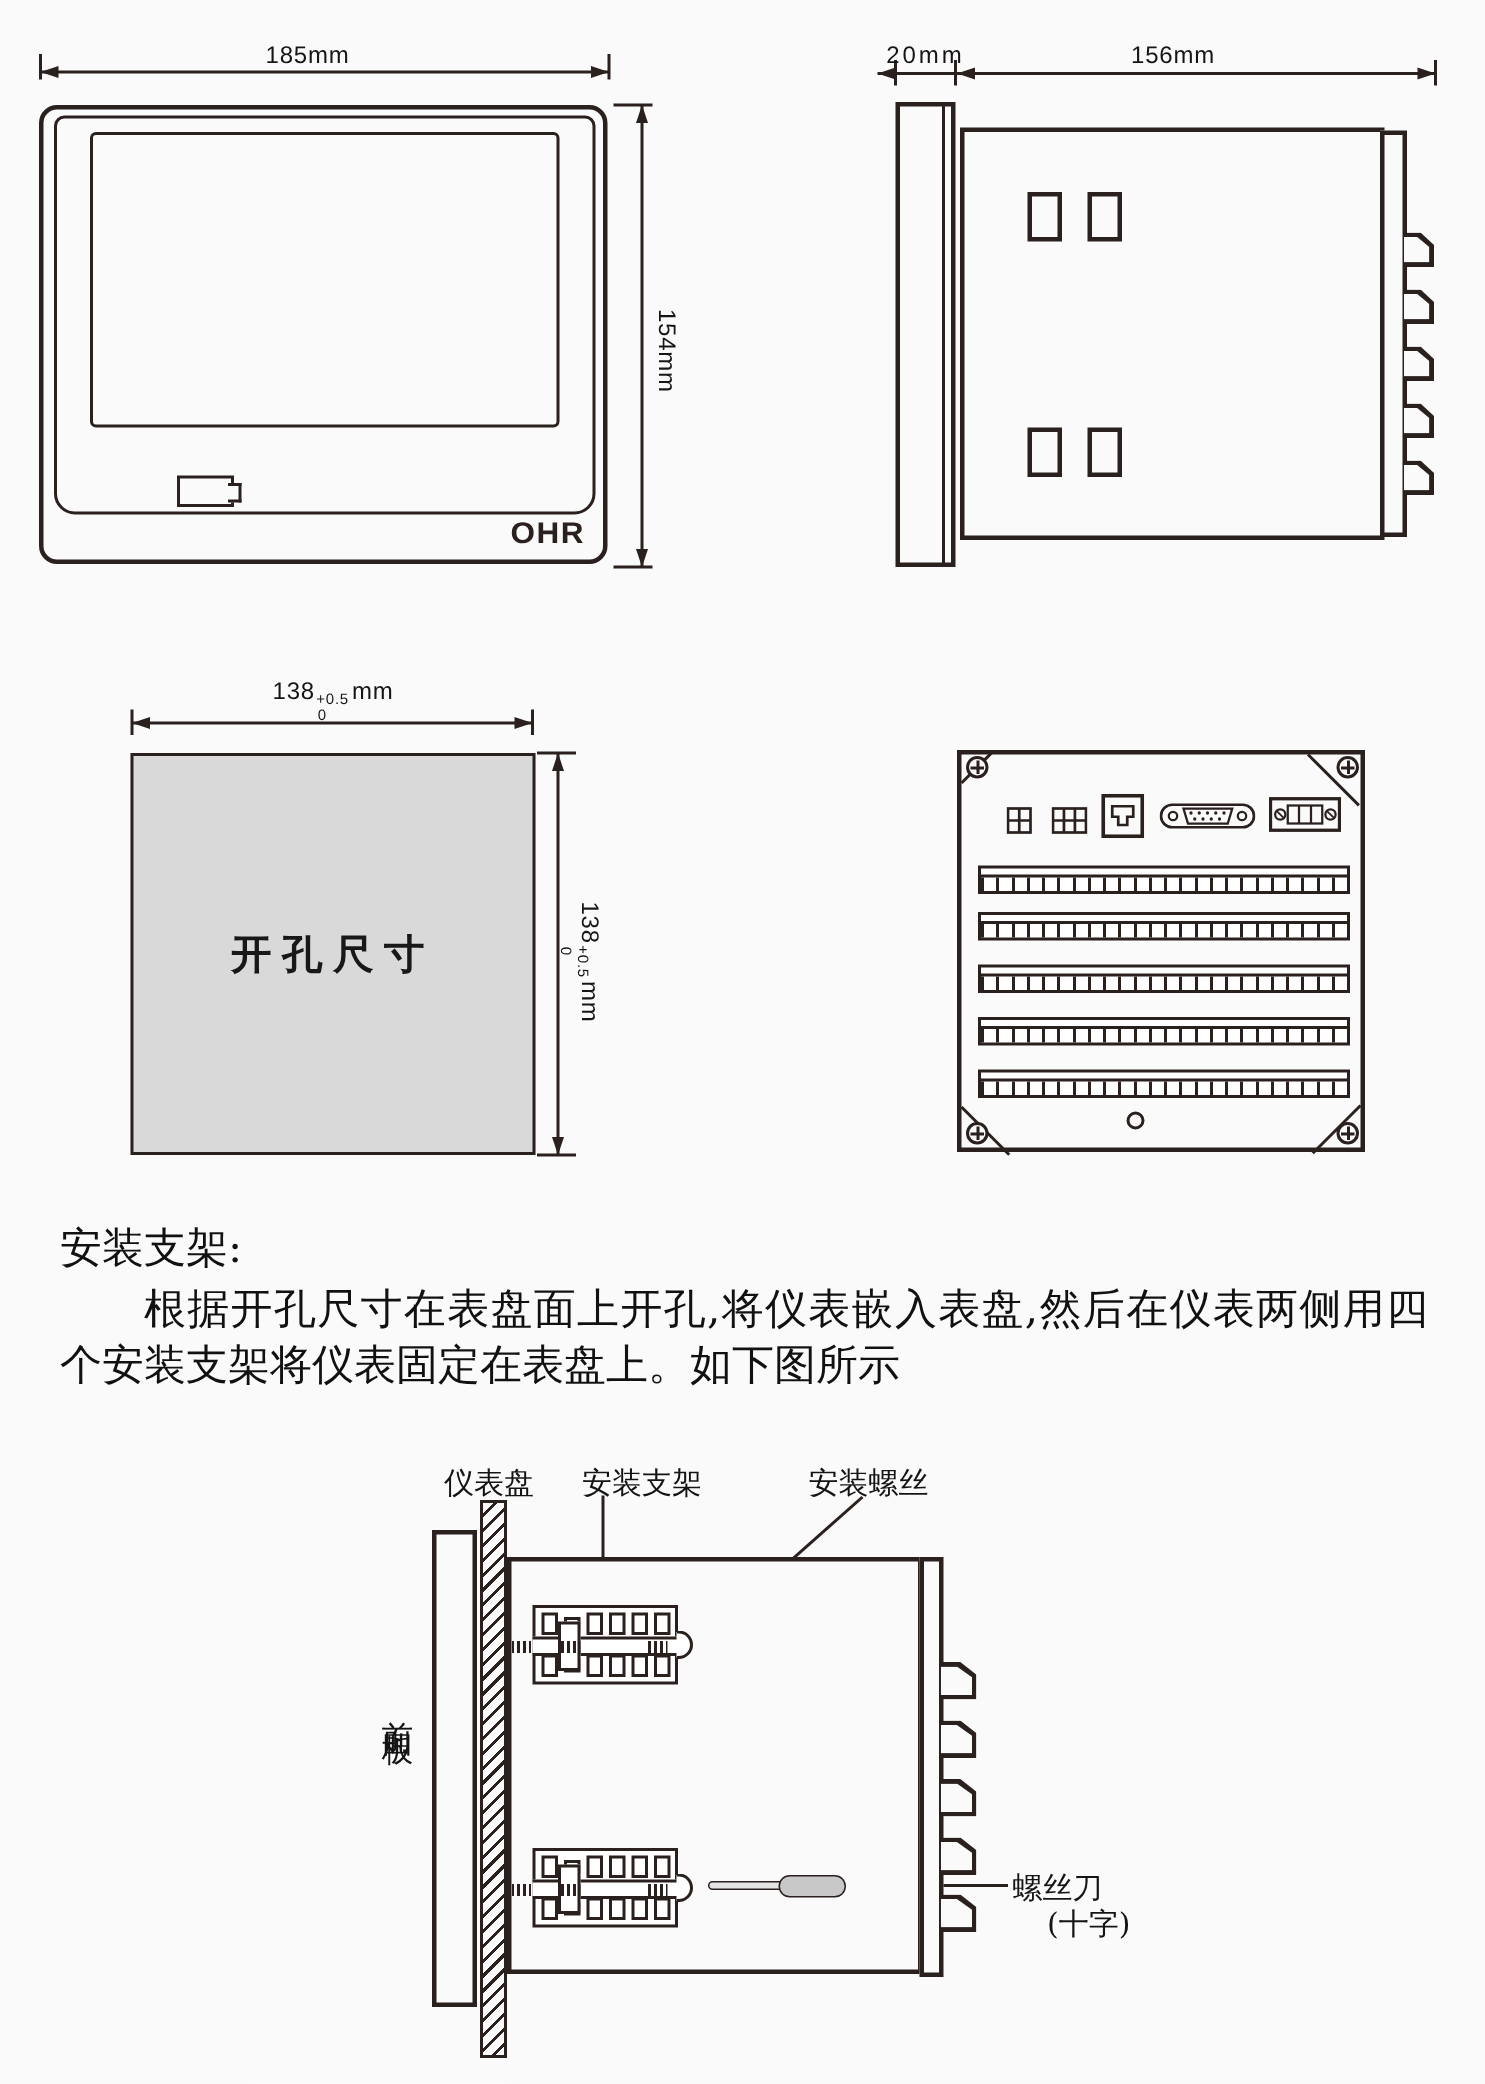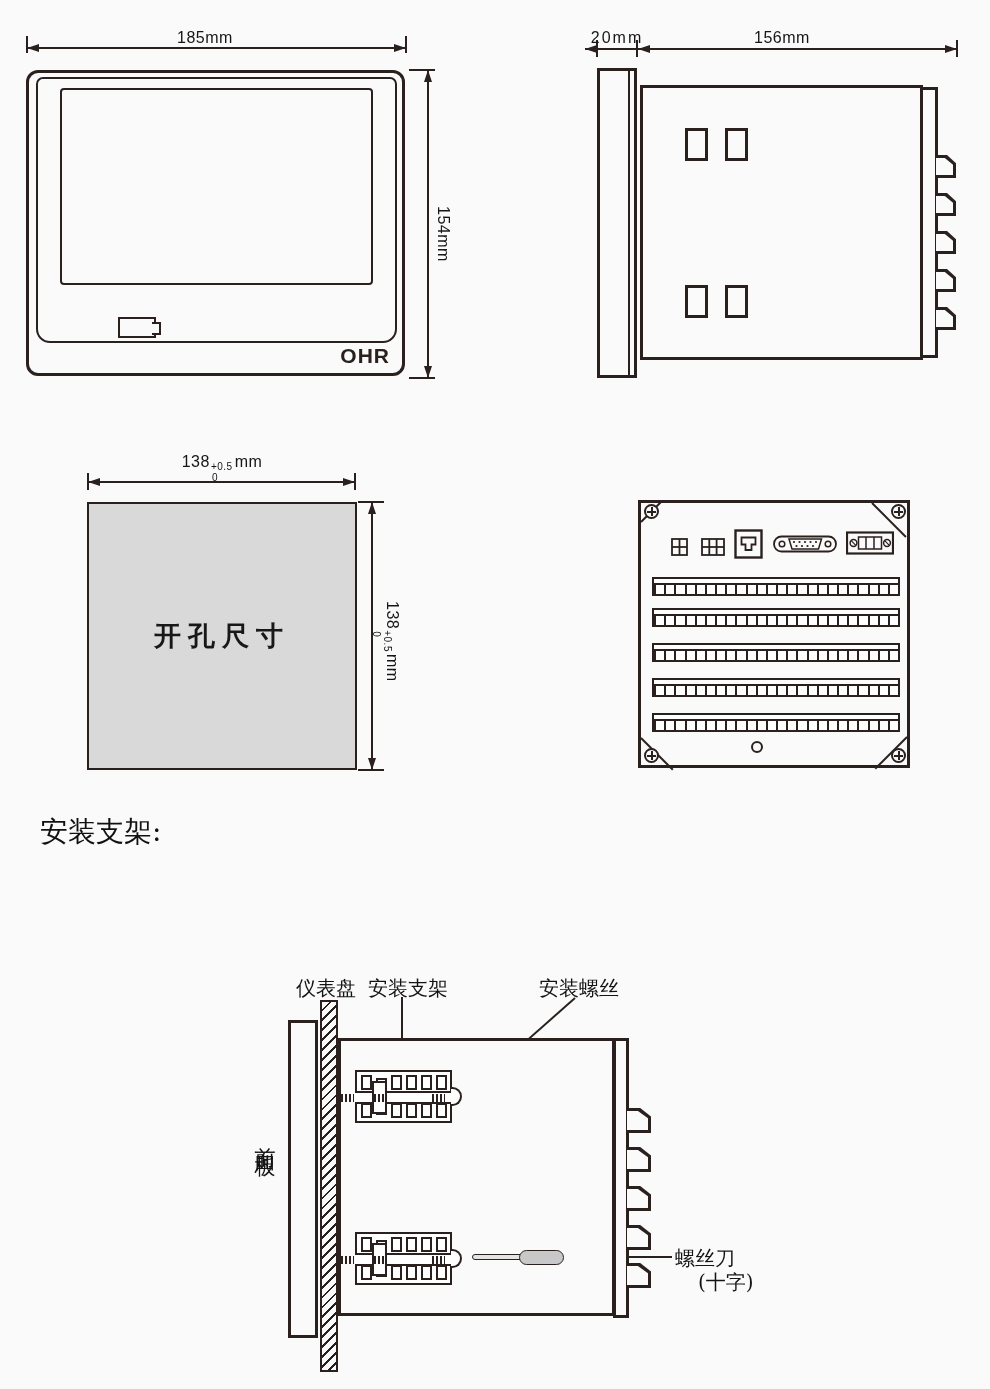--- a/index.html
+++ b/index.html
@@ -264,25 +264,26 @@
 
     <div class="tstrip" style="top:577px"></div>
     <div class="tstrip" style="top:608px"></div>
     <div class="tstrip" style="top:643px"></div>
     <div class="tstrip" style="top:678px"></div>
     <div class="tstrip" style="top:713px"></div>
     <div class="holecircle"></div>
   </div>
 
   <div class="heading">安装支架:</div>
+  <p class="para">根据开孔尺寸在表盘面上开孔,将仪表嵌入表盘,然后在仪表两侧用四个安装支架将仪表固定在表盘上。如下图所示</p>
 
   <div>
 
     <div class="cnlabel" style="left:296px;top:975px">仪表盘</div>
-    <div class="cnlabel" style="left:368px;top:975px">安装支架</div>
+    <div class="cnlabel" style="left:388px;top:975px">安装支架</div>
     <div class="cnlabel" style="left:539px;top:975px">安装螺丝</div>
     <div class="cnlabel" style="left:675px;top:1245px">螺丝刀</div>
     <div class="cnlabel" style="left:698px;top:1269px">(十字)</div>
     <div class="vertcn">前面板</div>
 
     <div class="vline" style="left:401px;top:997px;height:72px"></div>
     <div class="dline" style="left:575px;top:997px;width:151px;transform:rotate(138.5deg)"></div>
     <div class="hline" style="left:562px;top:1256px;width:110px"></div>
 
     <div class="box" style="left:288px;top:1020px;width:30px;height:318px"></div>

